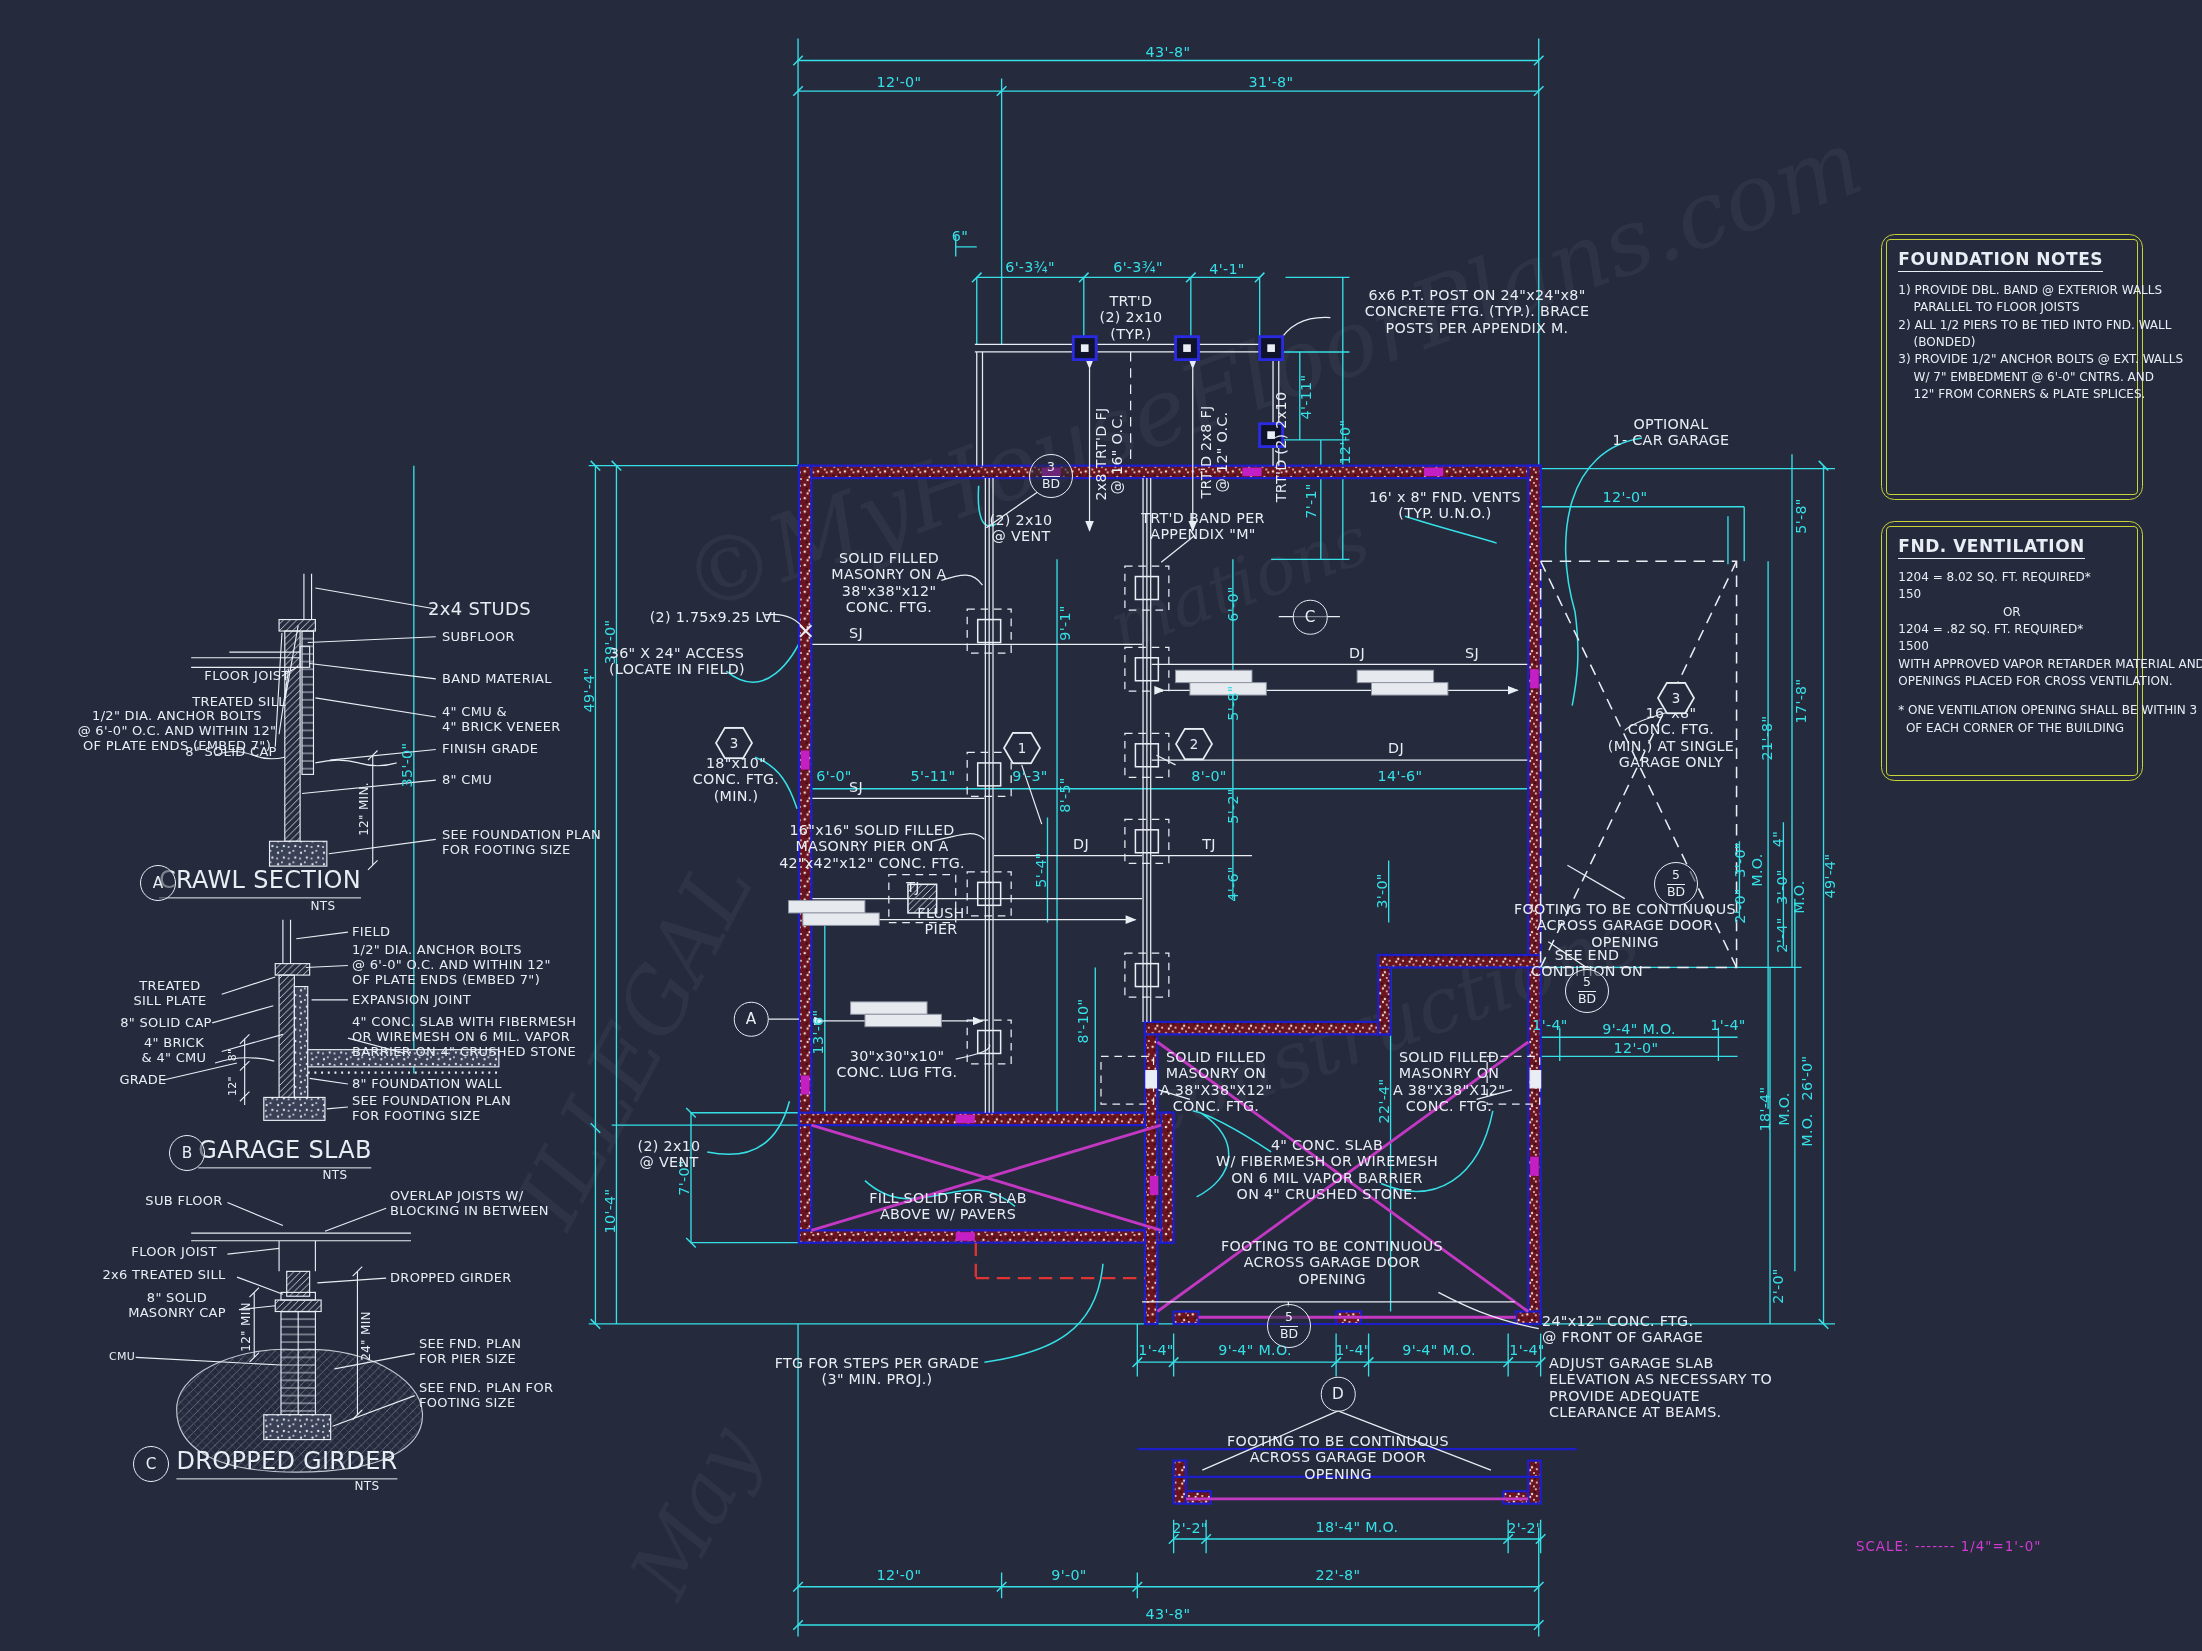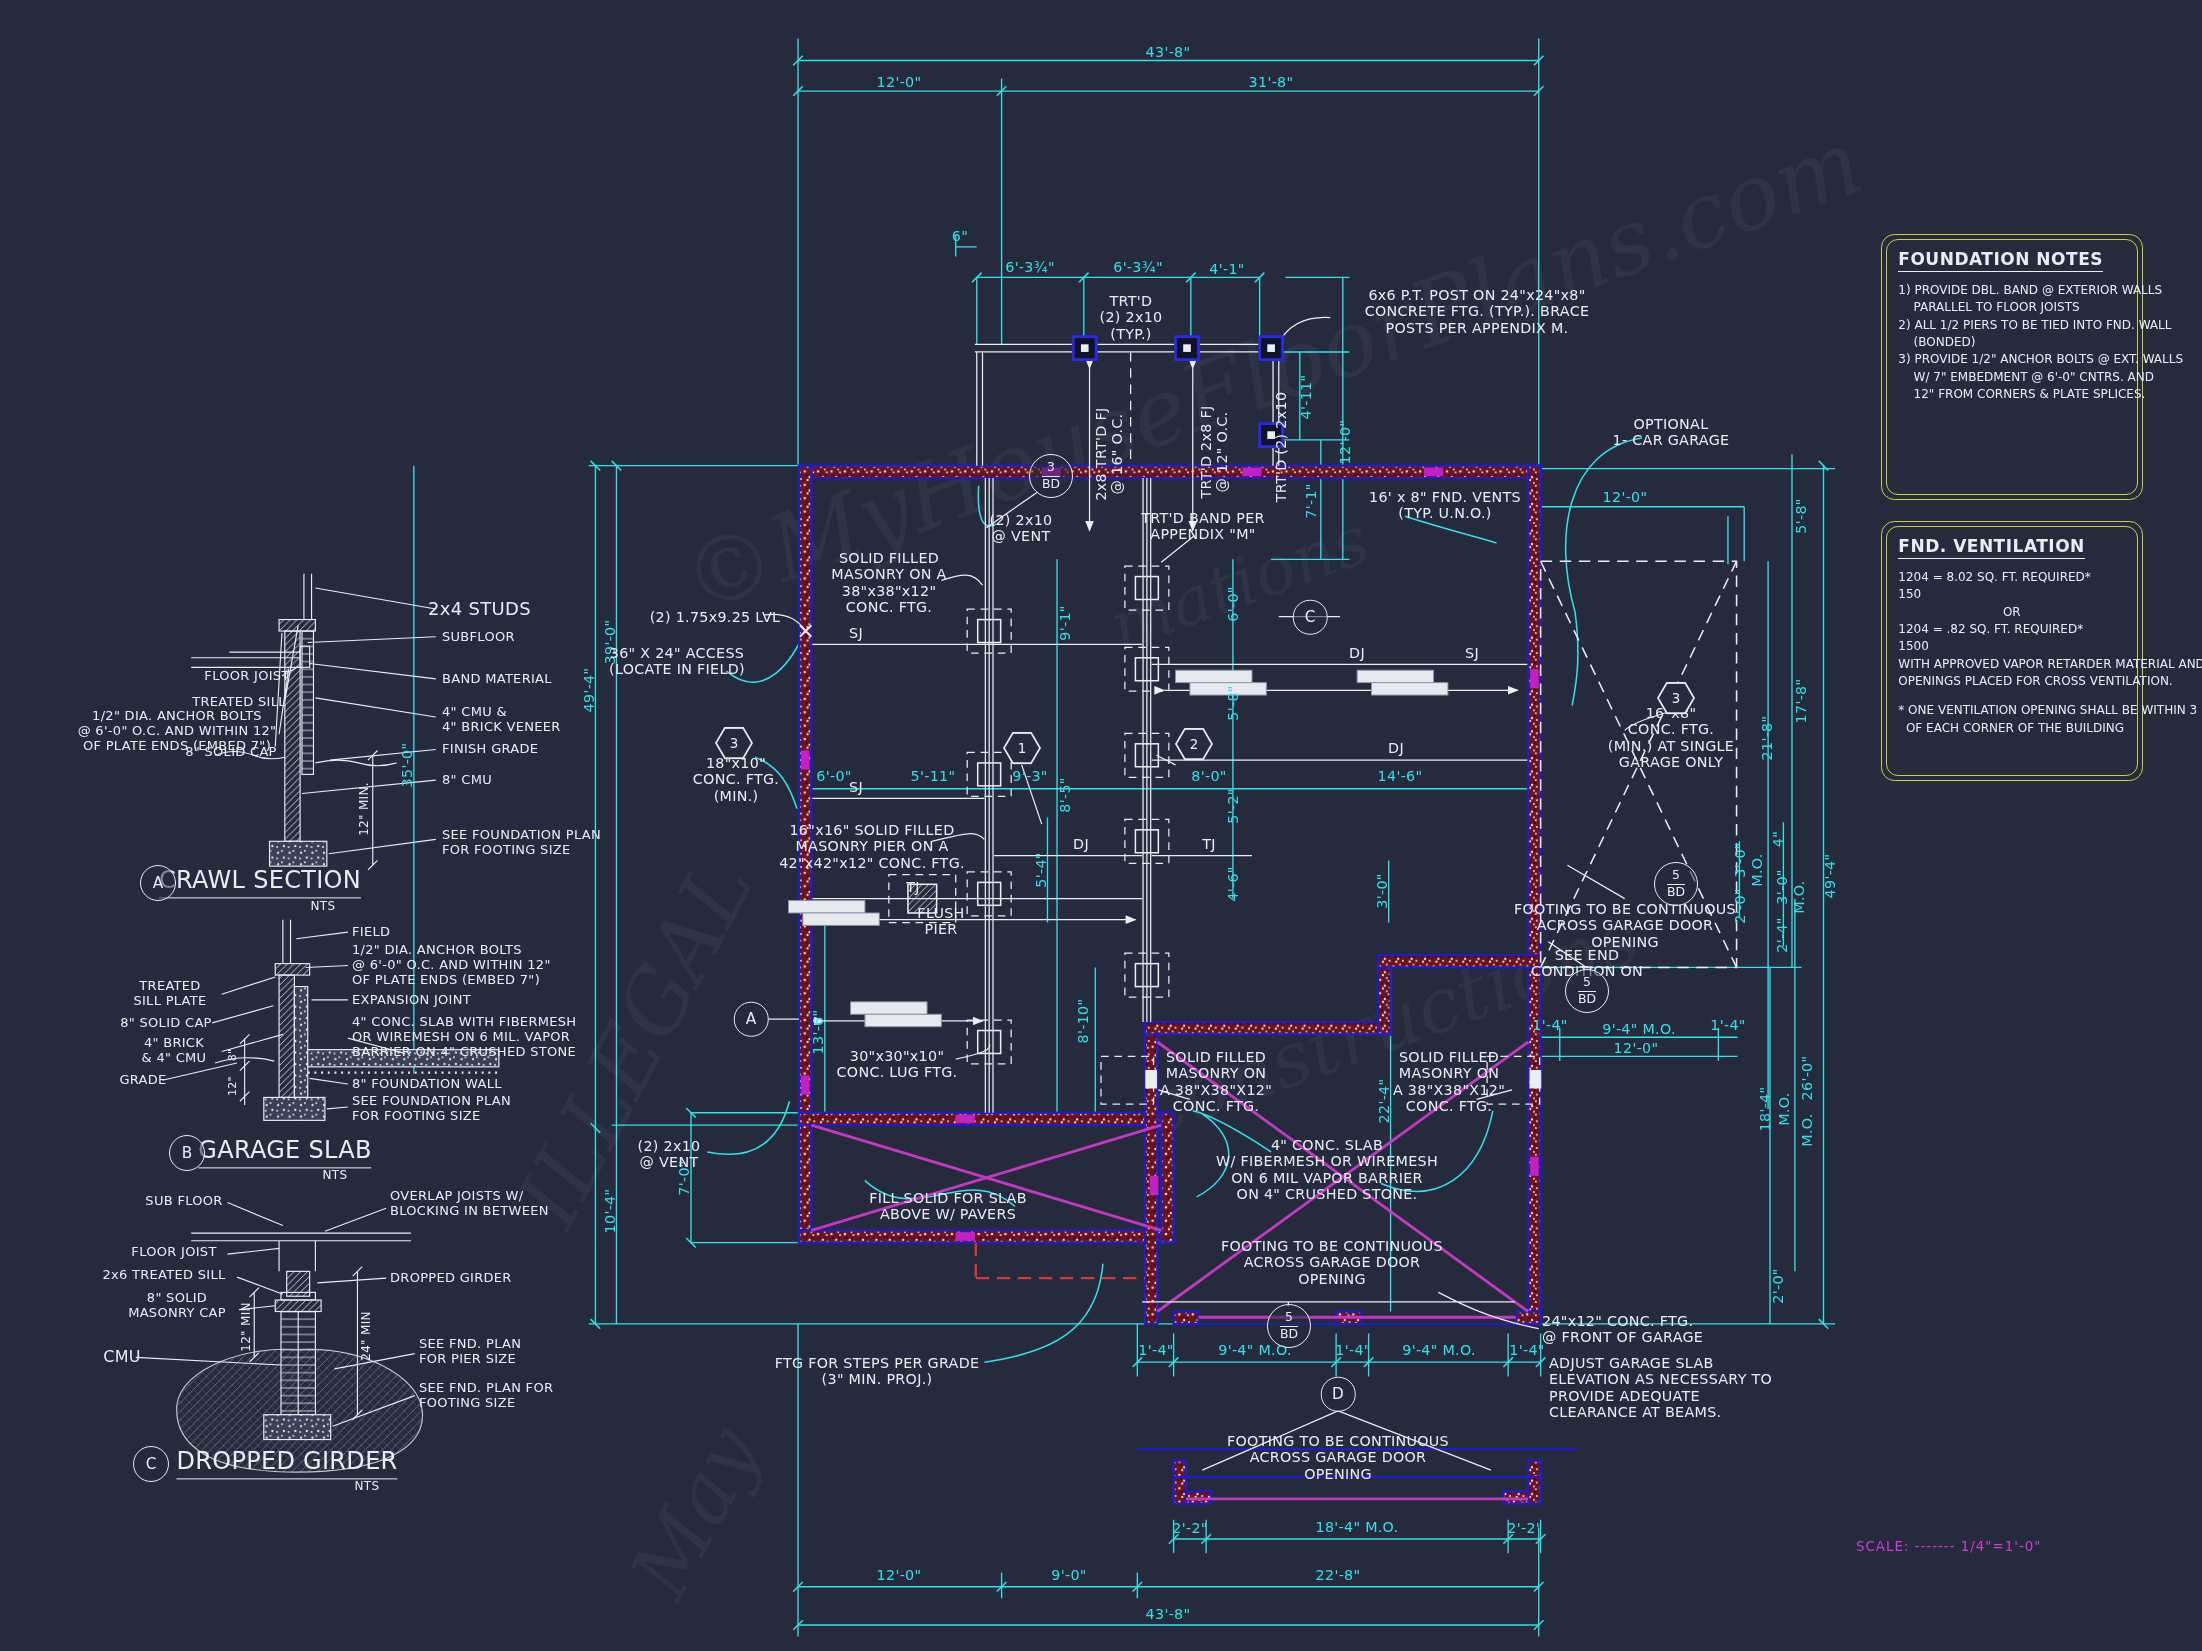--- a/index.html
+++ b/index.html
@@ -15,21 +15,21 @@
         display:flex;align-items:center;justify-content:center;transform:translate(-50%,-50%);
         font-size:15.3px;background:rgba(37,42,61,.55);}
   .bdc{flex-direction:column;line-height:1;}
   .bdc .t2{border-top:1.5px solid #e9edf4;padding-top:1.9px;margin-top:1.9px;}
   .hexo{position:absolute;transform:translate(-50%,-50%);background:#e9edf4;width:38px;height:32.5px;
         clip-path:polygon(25% 0,75% 0,100% 50%,75% 100%,25% 100%,0 50%);
         display:flex;align-items:center;justify-content:center;}
   .hexi{width:34px;height:29px;background:#252a3d;clip-path:polygon(25% 0,75% 0,100% 50%,75% 100%,25% 100%,0 50%);
         display:flex;align-items:center;justify-content:center;color:#e9edf4;font-size:13.4px;}
   .notebox{position:absolute;border:1.9px solid #c9d438;border-radius:13.4px;padding:3.8px;}
-  .notebox .inner{border:1.9px solid #c9d438;border-radius:12px;width:100%;height:100%;
+  .notebox .inner{border:1.9px solid #c9d438;border-radius:4px;width:100%;height:100%;
         box-sizing:border-box;padding:9.6px 11.5px;color:#e9edf4;}
   .notebox h3{margin:0 0 9.6px 0;font-size:17px;font-weight:bold;color:#e9edf4;
         border-bottom:1.9px solid #e9edf4;display:inline-block;padding-bottom:1.9px;letter-spacing:0.5px;}
   .nline{font-size:12px;line-height:1.45;white-space:pre;}
   .vu{}
   #plan-title{position:absolute;left:1856px;top:1497px;width:306px;color:#d23ad2;
         font-size:32px;letter-spacing:1.9px;border-bottom:2.9px solid #d23ad2;padding-bottom:1.9px;}
   #plan-scale{position:absolute;left:1856px;top:1539px;color:#d23ad2;font-size:13.4px;letter-spacing:1px;}
   .wm{position:absolute;color:rgba(225,228,238,0.055);font-family:"DejaVu Serif",serif;
       font-style:italic;white-space:pre;transform-origin:left top;}
@@ -480,21 +480,21 @@
       <div class="lbl w" style="left: 184px; top: 1201px; font-size: 13px;">SUB FLOOR</div>
       <div class="lbl w al" style="left: 390px; top: 1204px; font-size: 13px;">OVERLAP JOISTS W/
 BLOCKING IN BETWEEN</div>
       <div class="lbl w" style="left: 174px; top: 1252px; font-size: 13px;">FLOOR JOIST</div>
       <div class="lbl w" style="left: 164px; top: 1275px; font-size: 13px;">2x6 TREATED SILL</div>
       <div class="lbl w al" style="left: 390px; top: 1278px; font-size: 13px;">DROPPED GIRDER</div>
       <div class="lbl w" style="left: 177px; top: 1306px; font-size: 13px;">8" SOLID
 MASONRY CAP</div>
       <div class="lbl w rot" style="left: 367px; top: 1336px; font-size: 12px;">24" MIN</div>
       <div class="lbl w rot" style="left: 247px; top: 1327px; font-size: 12px;">12" MIN</div>
-      <div class="lbl w" style="left: 122px; top: 1357px; font-size: 16px;">CMU</div>
+      <div class="lbl w" style="left: 122px; top: 1357px; font-size: 11px;">CMU</div>
       <div class="lbl w al" style="left: 419px; top: 1352px; font-size: 13px;">SEE FND. PLAN
 FOR PIER SIZE</div>
       <div class="lbl w al" style="left: 419px; top: 1396px; font-size: 13px;">SEE FND. PLAN FOR
 FOOTING SIZE</div>
       <div class="lbl w u" style="left: 287px; top: 1464px; font-size: 24px;">DROPPED GIRDER</div>
       <div class="lbl w" style="left: 367px; top: 1487px; font-size: 12px;">NTS</div>
     </div>
   <div id="sym-layer">
       <div class="circ" style="left: 751px; top: 1019px; width: 32.5px; height: 32.5px;">A</div>
       <div class="circ" style="left: 1310px; top: 617px; width: 32.5px; height: 32.5px;">C</div>

